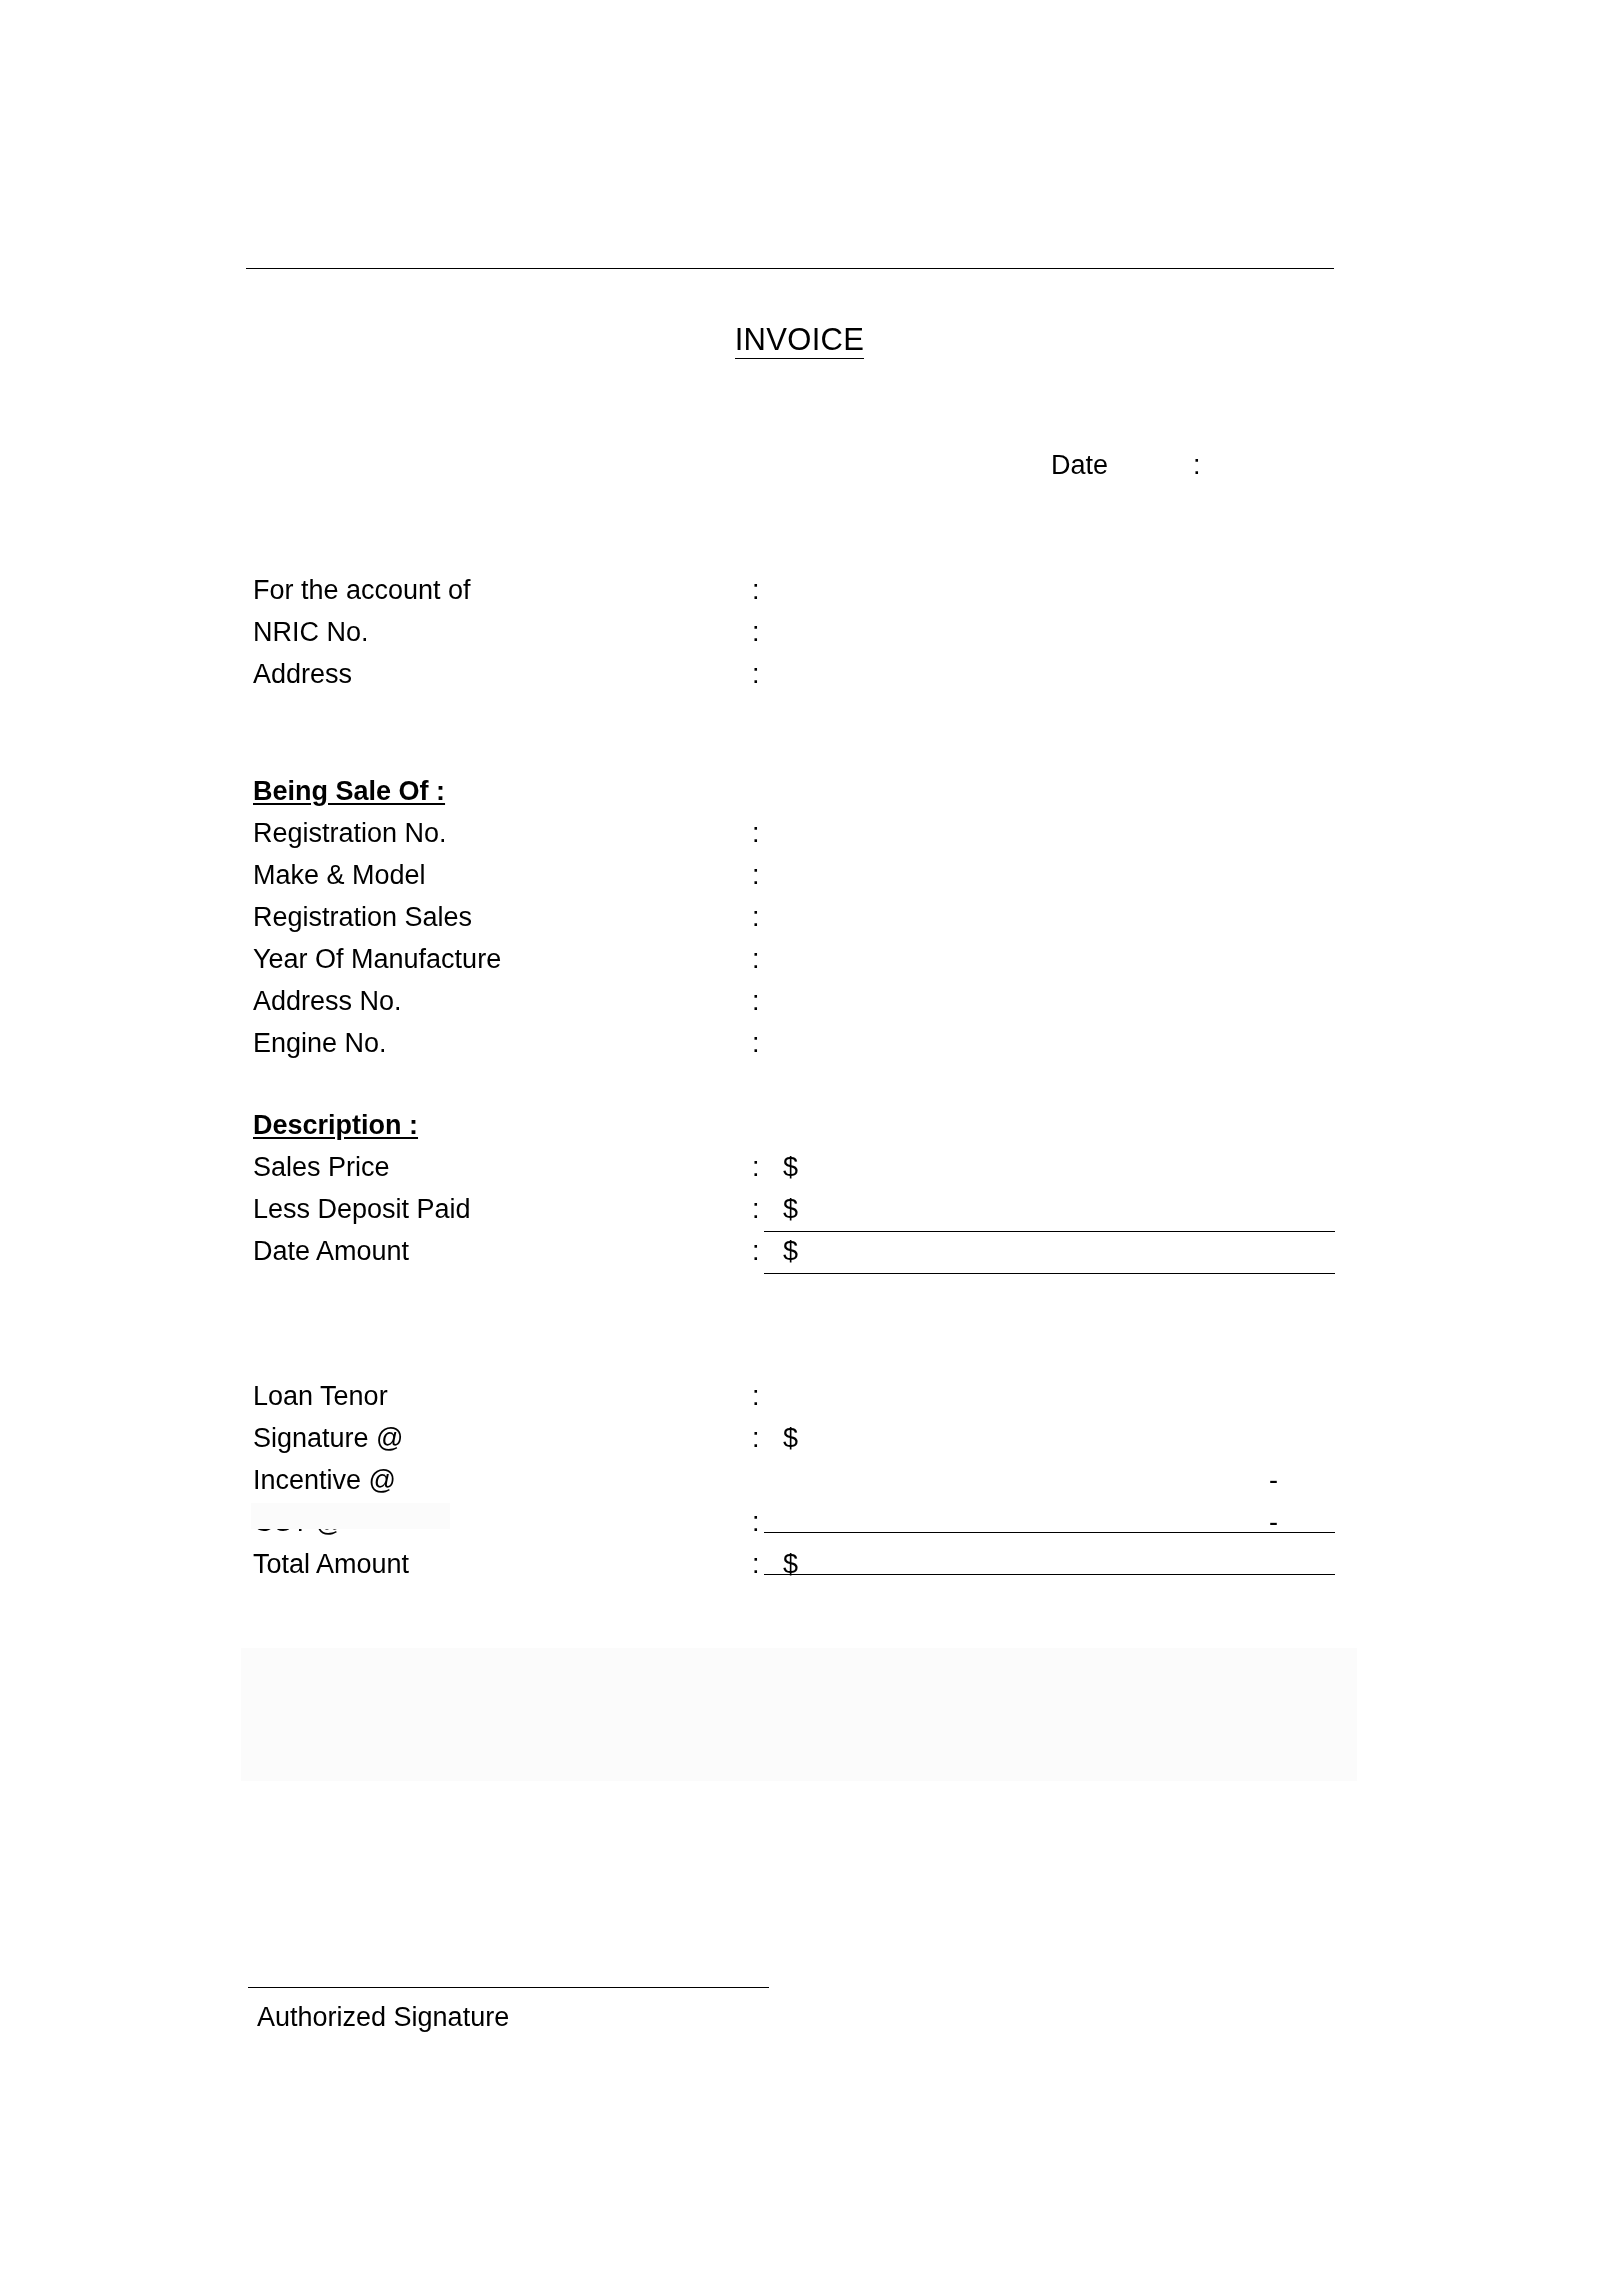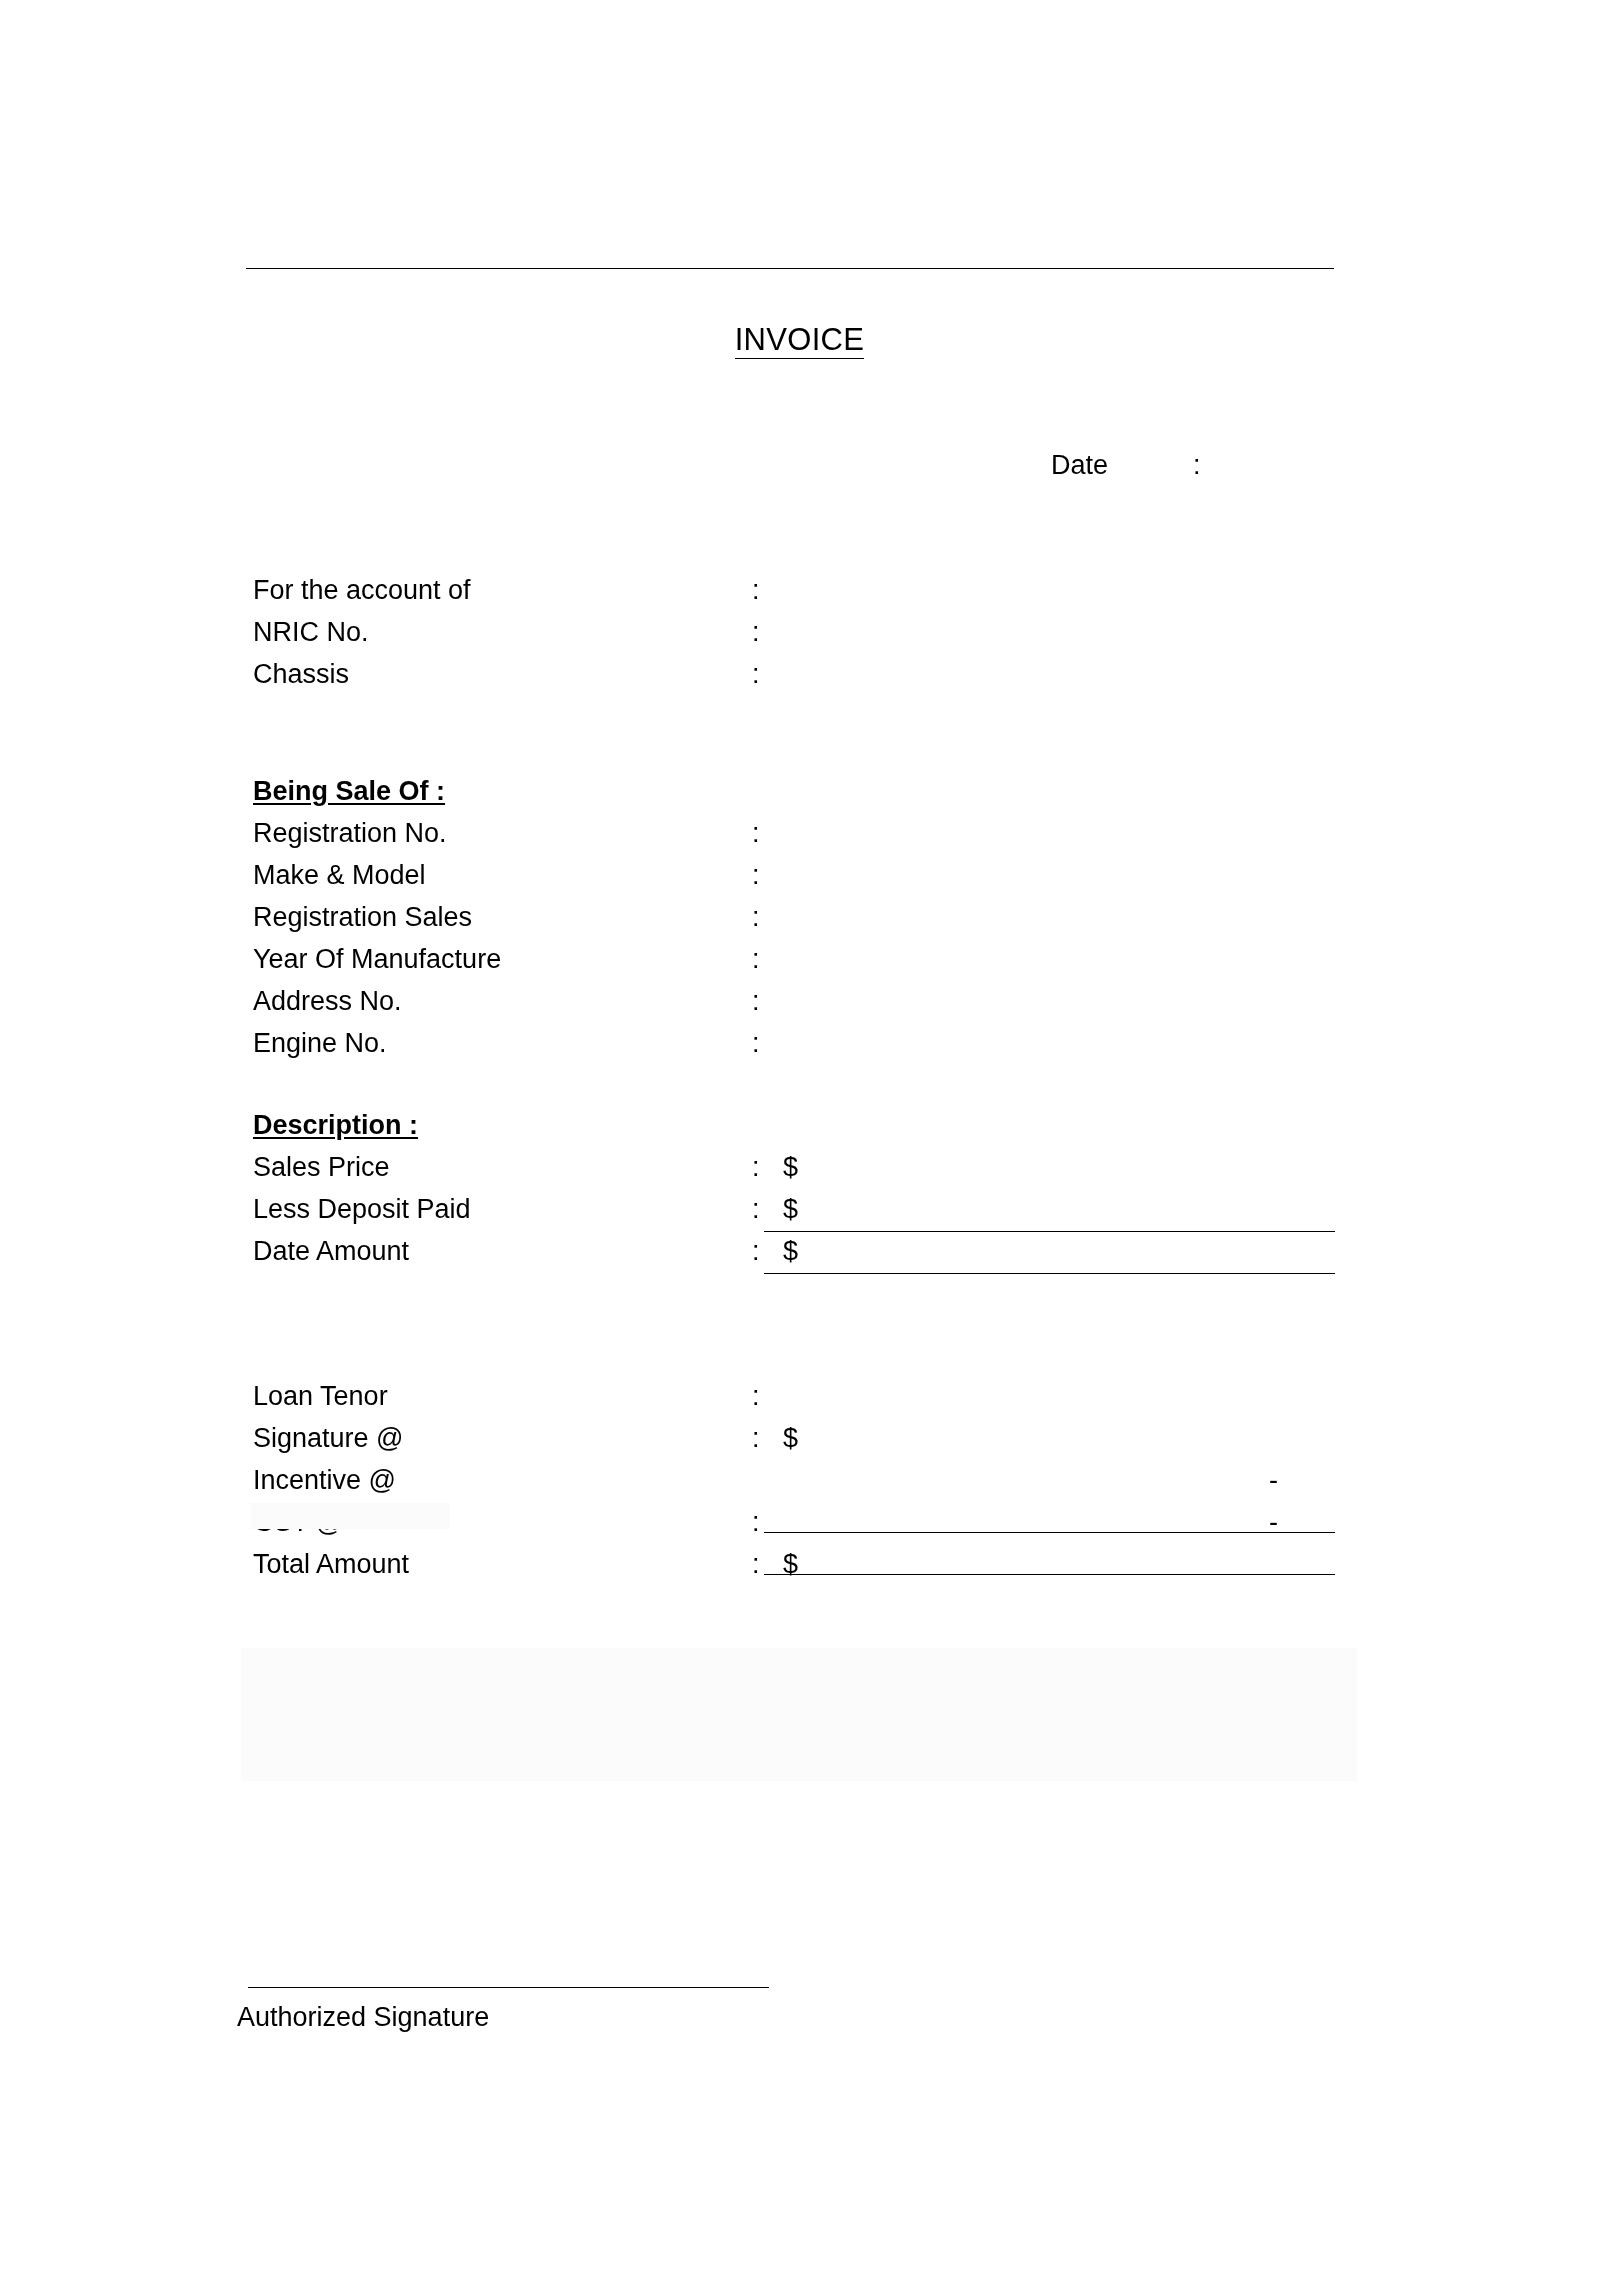--- a/index.html
+++ b/index.html
@@ -115,21 +115,21 @@
   .sig-rule {
     position: absolute;
     left: 248px;
     top: 1987px;
     width: 521px;
     height: 0;
     border-top: 1.9px solid #000;
   }
   .sig-label {
     position: absolute;
-    left: 237px;
+    left: 257px;
     top: 2002px;
     font-size: 27px;
   }
 </style>
 </head>
 <body>
 
 <div class="page">
   <div class="sheet">
 
@@ -148,21 +148,21 @@
     <div class="block" style="top:569px;">
       <div class="row">
         <span class="lbl">For the account of</span>
         <span class="col">:</span>
       </div>
       <div class="row">
         <span class="lbl">NRIC No.</span>
         <span class="col">:</span>
       </div>
       <div class="row">
-        <span class="lbl">Chassis</span>
+        <span class="lbl">Address</span>
         <span class="col">:</span>
       </div>
     </div>
 
     <div class="block" style="top:770px;">
       <div class="row">
         <span class="lbl underline-lbl">Being Sale Of :</span>
       </div>
       <div class="row">
         <span class="lbl">Registration No.</span>

